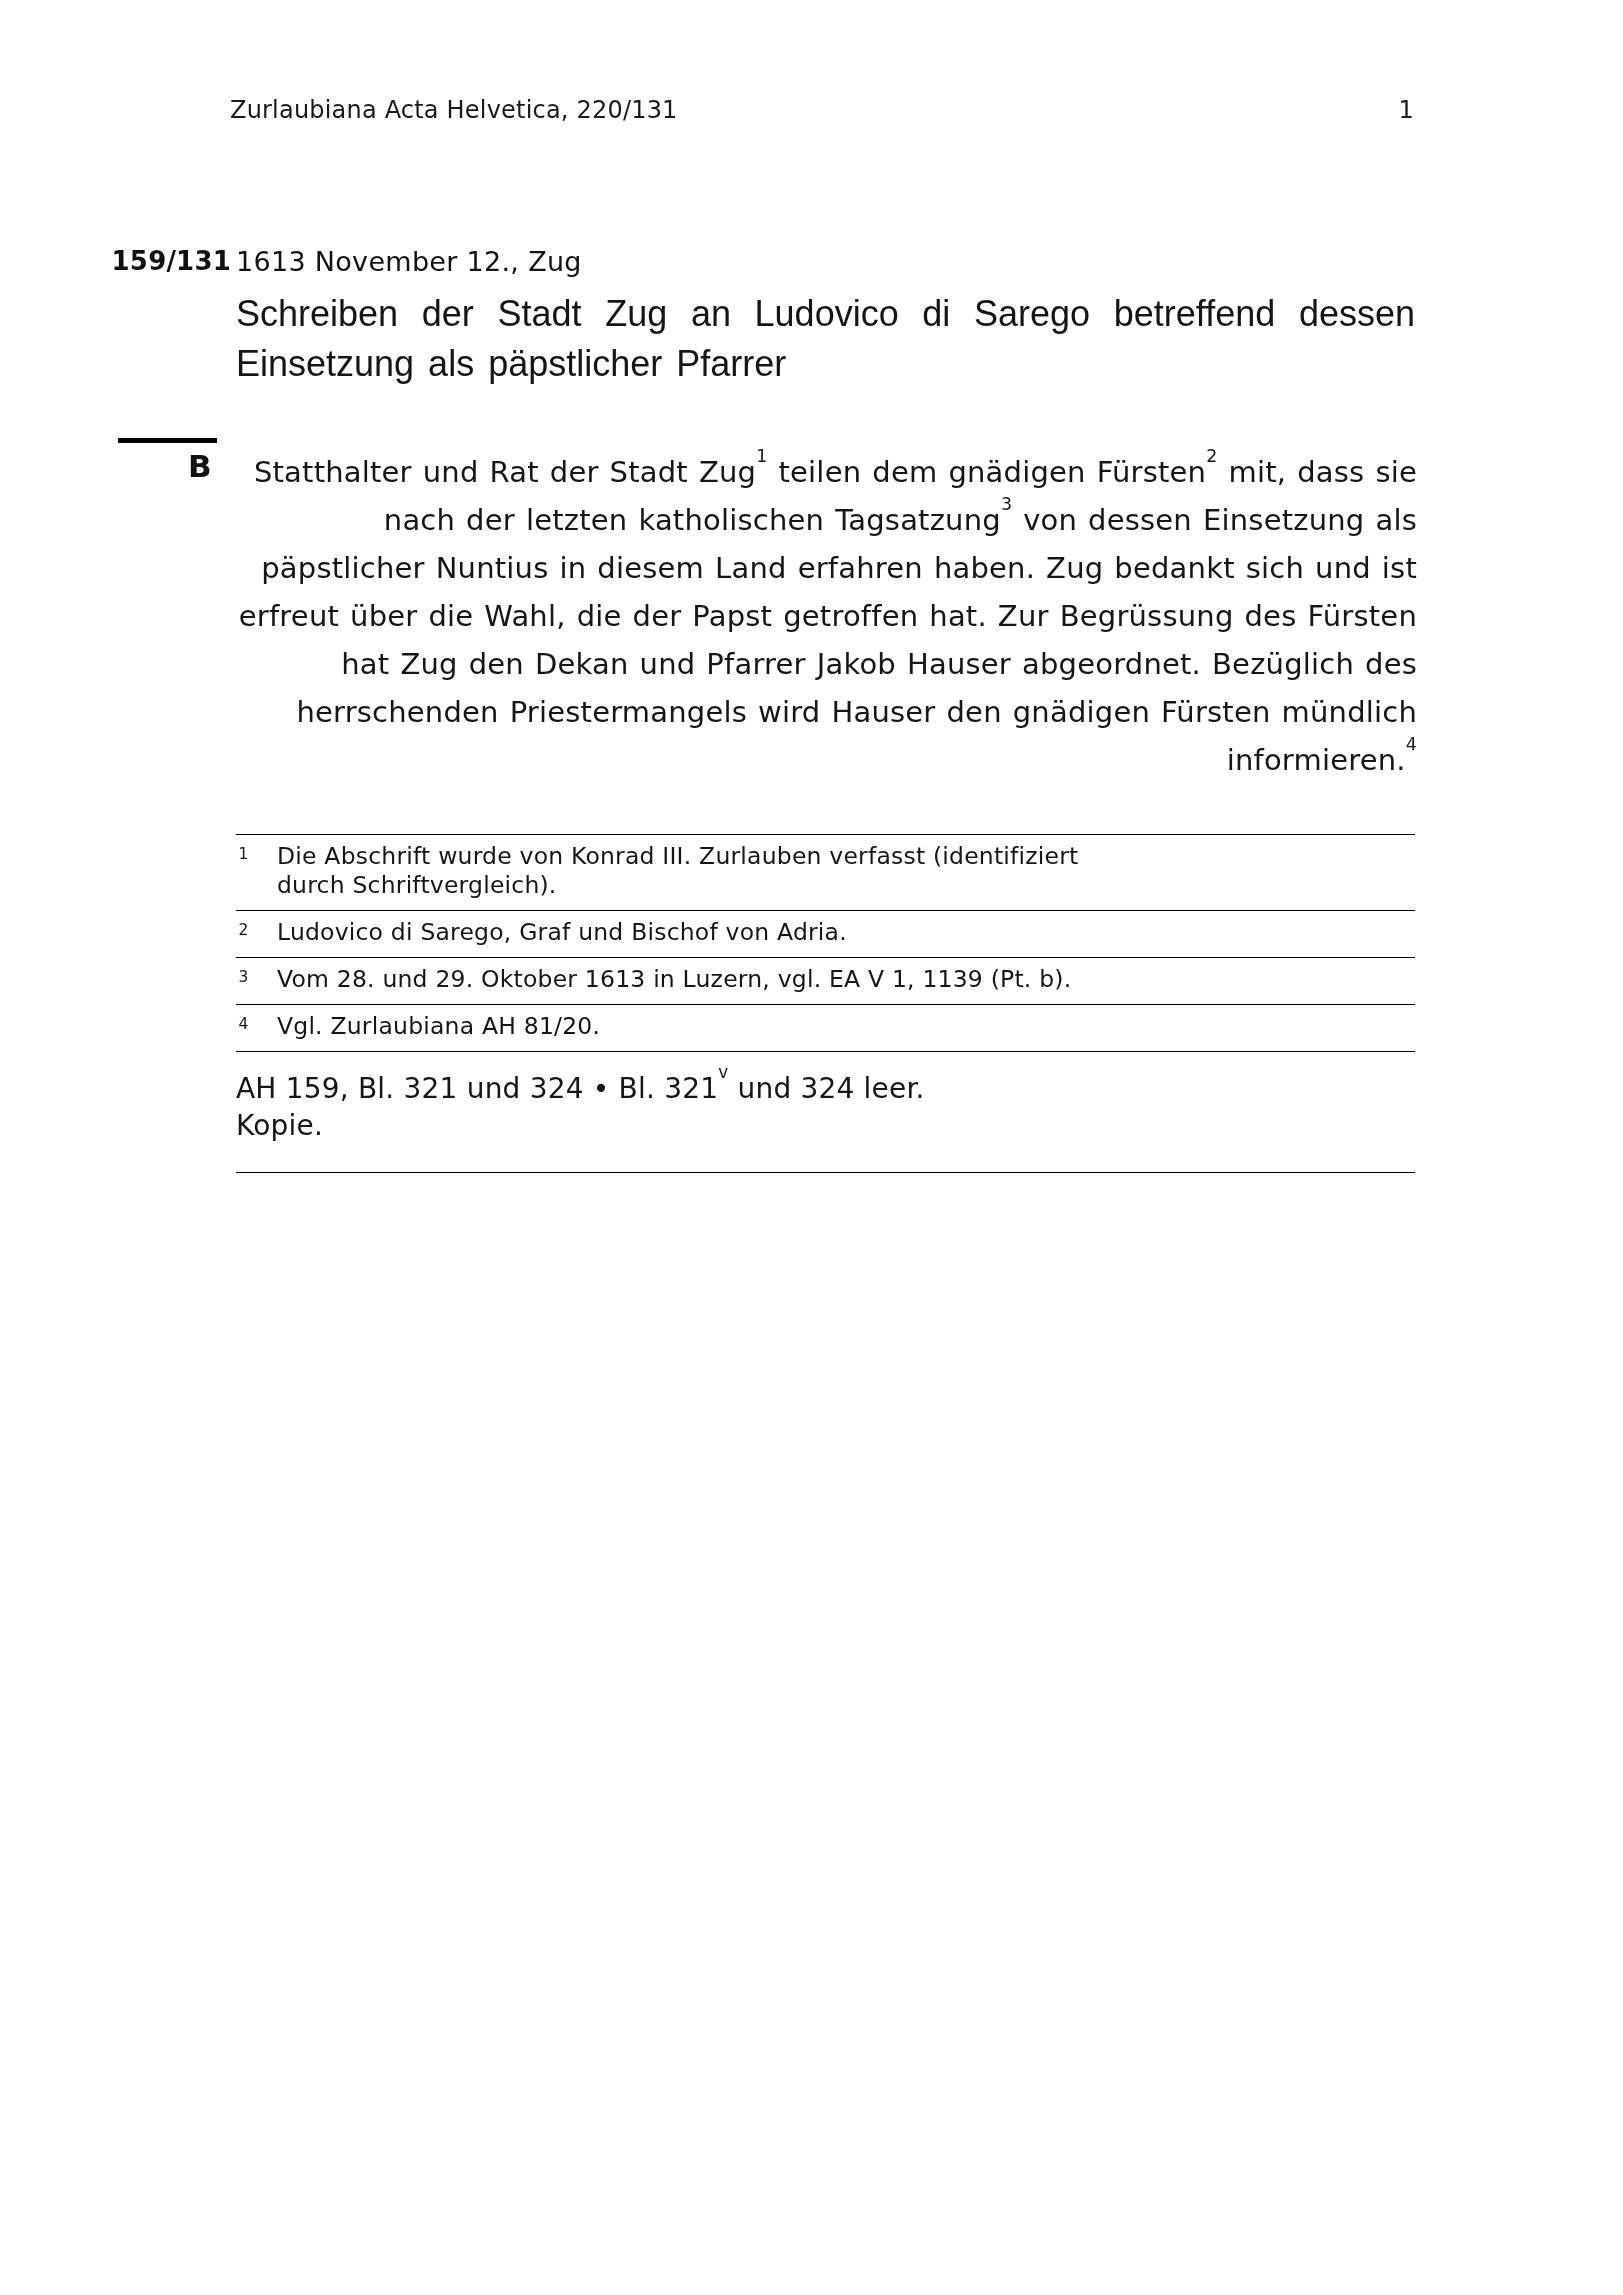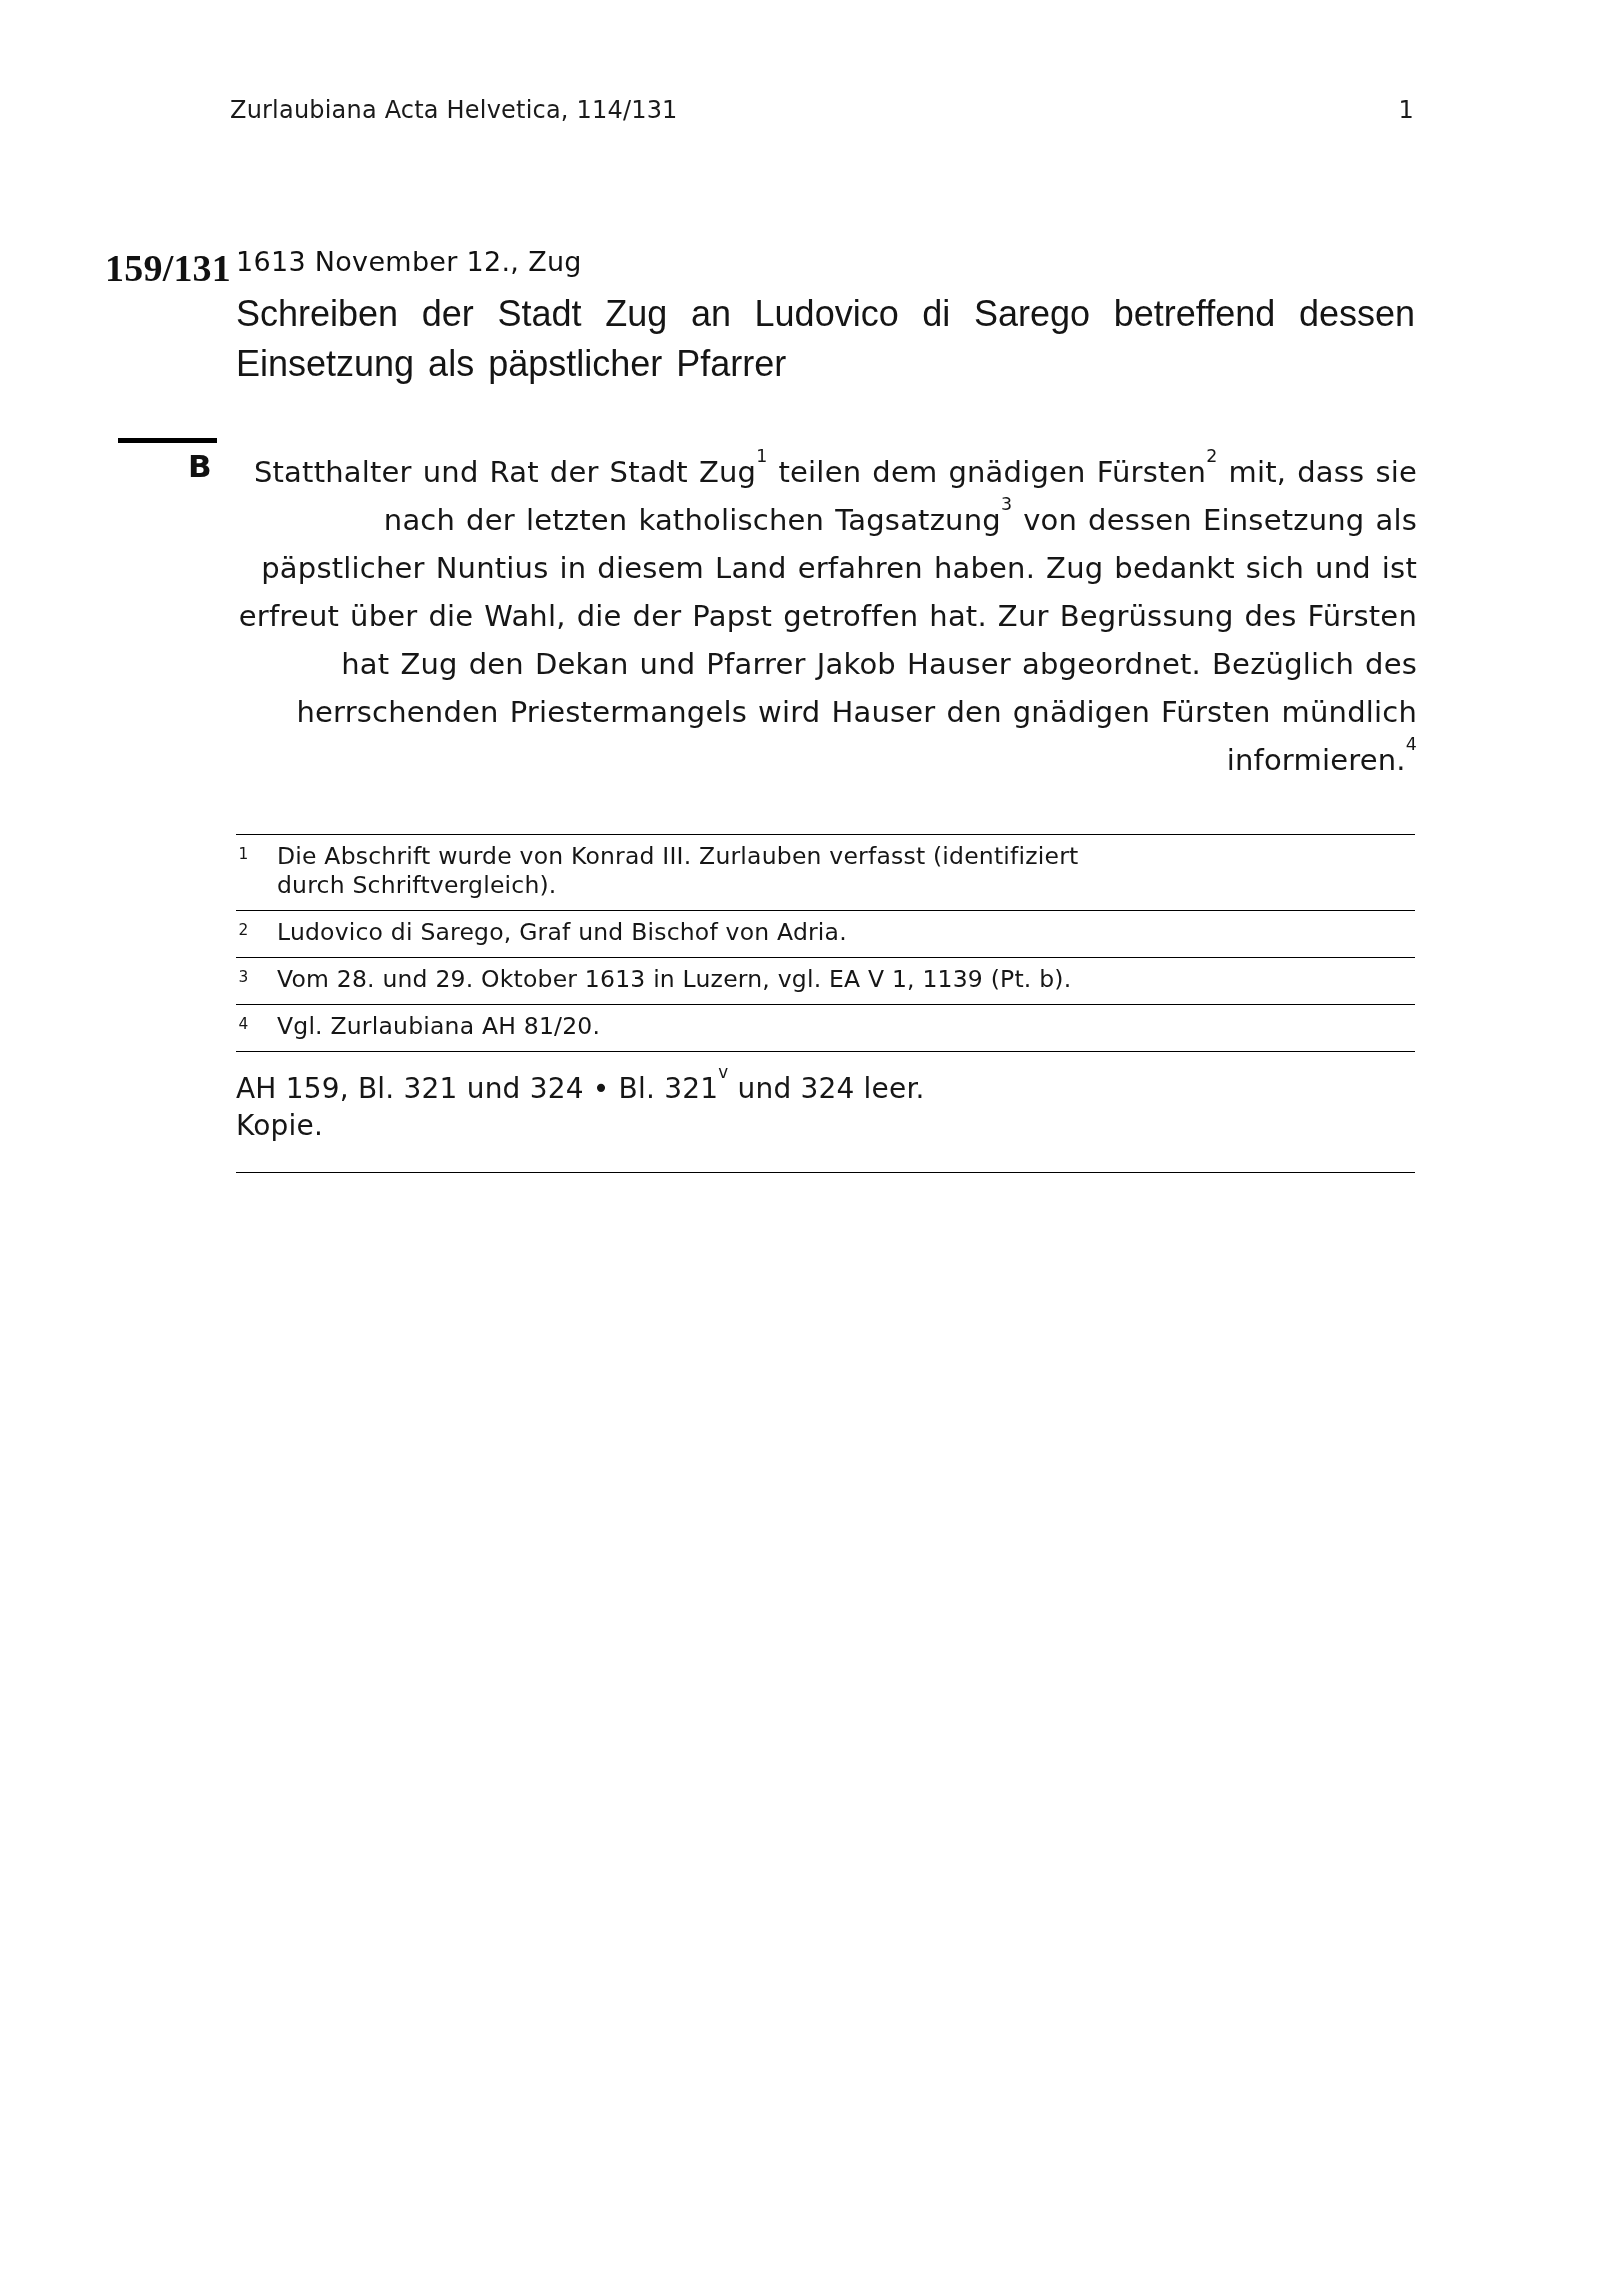--- a/index.html
+++ b/index.html
@@ -28,24 +28,23 @@
     color: #1a1a1a;
   }
 
   
   .entry-number {
     position: absolute;
     left: 91px;
     top: 246px;
     width: 140px;
     text-align: right;
-    font-size: 38px;
+    font-size: 26px;
     font-weight: bold;
     letter-spacing: 0.2px;
-    font-family: Liberation Serif, serif;
   }
   .entry-dateline {
     position: absolute;
     left: 236px;
     top: 246px;
     font-size: 27px;
     letter-spacing: 0.3px;
   }
   .entry-title {
     position: absolute;
@@ -137,21 +136,21 @@
     letter-spacing: 0.2px;
     color: #161616;
   }
 </style>
 </head>
 <body>
 
 <div class="page">
 
   <header class="running-header">
-    <span>Zurlaubiana Acta Helvetica, 114/131</span>
+    <span>Zurlaubiana Acta Helvetica, 220/131</span>
     <span>1</span>
   </header>
 
   <div class="entry-number">159/131</div>
   <div class="entry-dateline">1613 November 12., Zug</div>
 
   <h1 class="entry-title">
       <span class="title-line justify-line">Schreiben der Stadt Zug an Ludovico di Sarego betreffend dessen</span>
       <span class="title-line">Einsetzung als päpstlicher Pfarrer</span>
     </h1>

